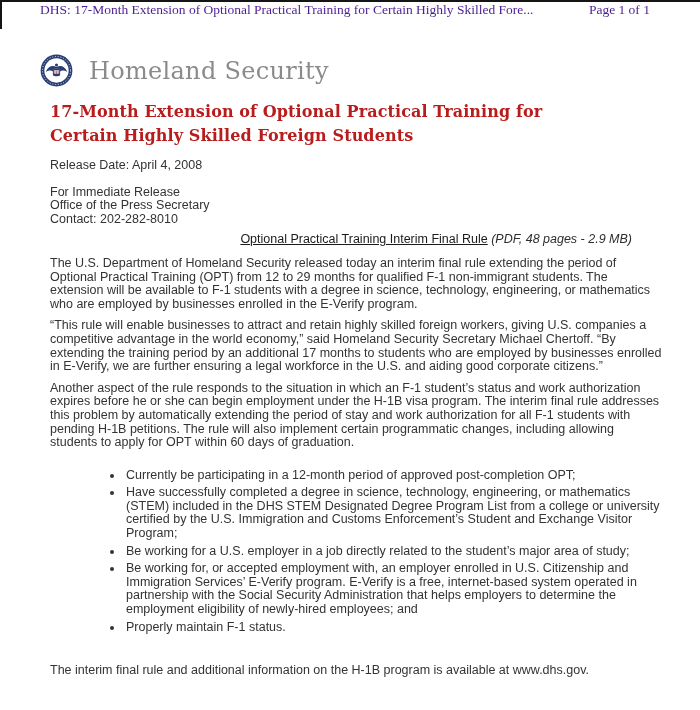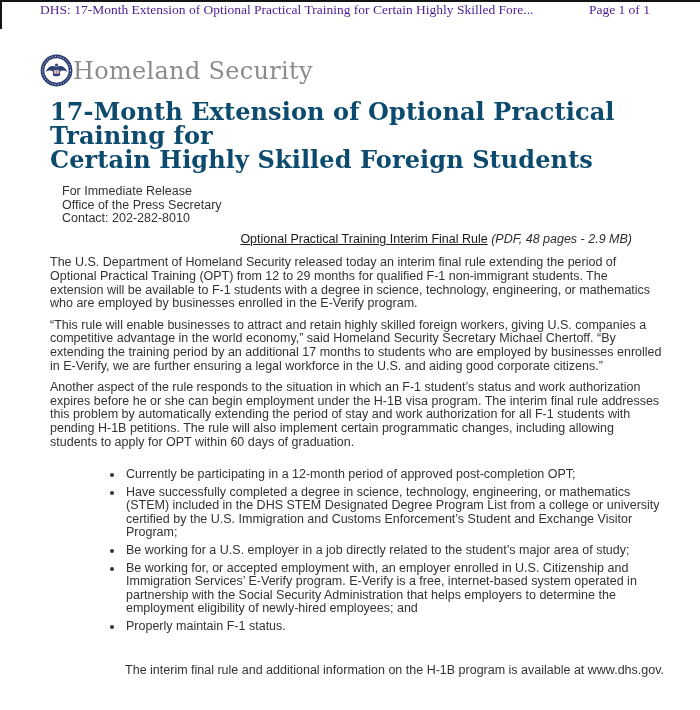--- a/index.html
+++ b/index.html
@@ -29,45 +29,45 @@
     white-space: nowrap;
   }
   .print-header .ph-title { overflow: hidden; text-overflow: clip; }
 
   .logo {
     margin: 36px 0 0 40px;
     display: flex; align-items: center;
   }
   .seal { width: 33px; height: 33px; display: inline-block; }
   .logo-text {
-    margin-left: 0;
+    margin-left: 16px;
     font-family: "DejaVu Serif", serif;
     font-size: 24px; color: #8b8b8b;
     letter-spacing: 0.3px;
   }
 
   h1.article-title {
     margin: 13px 50px 0 50px;
     max-width: 608px;
     font-family: "DejaVu Serif", serif;
     font-weight: bold;
-    font-size: 24px; line-height: 24px;
-    color: #0c4a6e;
+    font-size: 16px; line-height: 24px;
+    color: #b91c1c;
     white-space: pre-line;
     letter-spacing: 0.1px;
   }
 
   .article-body {
     margin-left: 50px;
     width: 614px;
     font-size: 12.5px; line-height: 13.6px;
     color: #333333;
   }
   .release-date { margin-top: 11px; }
-  .press-block { margin-top: 13px; margin-left: 12px; }
+  .press-block { margin-top: 13px; }
   .press-block div { margin: 0; }
 
   .doc-link-line {
     margin-top: 7px;
     text-align: right;
     padding-right: 32px;
   }
   .doc-link { color: #1a1a1a; text-decoration: underline; cursor: pointer; }
   .file-info { font-style: italic; color: #2e2e2e; }
 
@@ -76,21 +76,21 @@
   p.para + p.para { margin-top: 8px; }
   p.eligibility-heading { margin-top: 10px; font-weight: bold; color: #222; }
 
   ul.eligibility-list {
     margin: 19px 0 0 0;
     padding-left: 70px;
     list-style: disc;
   }
   ul.eligibility-list li { padding-left: 2px; margin: 4px; }
 
-  p.closing-note { margin-top: 30px; text-align: right; }
+  p.closing-note { margin-top: 30px; }
 </style>
 </head>
 <body>
 
 <div class="top-edge"></div>
 <div class="left-edge"></div>
 
 <div class="print-header">
   <span class="ph-title">DHS: 17-Month Extension of Optional Practical Training for Certain Highly Skilled Fore...</span>
   <span class="ph-page">Page 1 of 1</span>
@@ -110,20 +110,21 @@
     </svg>
   </span>
   <span class="logo-text">Homeland Security</span>
 </div>
 
 <h1 class="article-title">17-Month Extension of Optional Practical Training for
 Certain Highly Skilled Foreign Students</h1>
 
 <div class="article-body">
 
+  <div class="release-date">Release Date: April 4, 2008</div>
 
   <div class="press-block">
     <div>For Immediate Release</div>
     <div>Office of the Press Secretary</div>
     <div>Contact: 202-282-8010</div>
   </div>
 
   <div class="doc-link-line">
     <a href="#" class="doc-link">Optional Practical Training Interim Final Rule</a>
     <span class="file-info">(PDF, 48 pages - 2.9 MB)</span>

